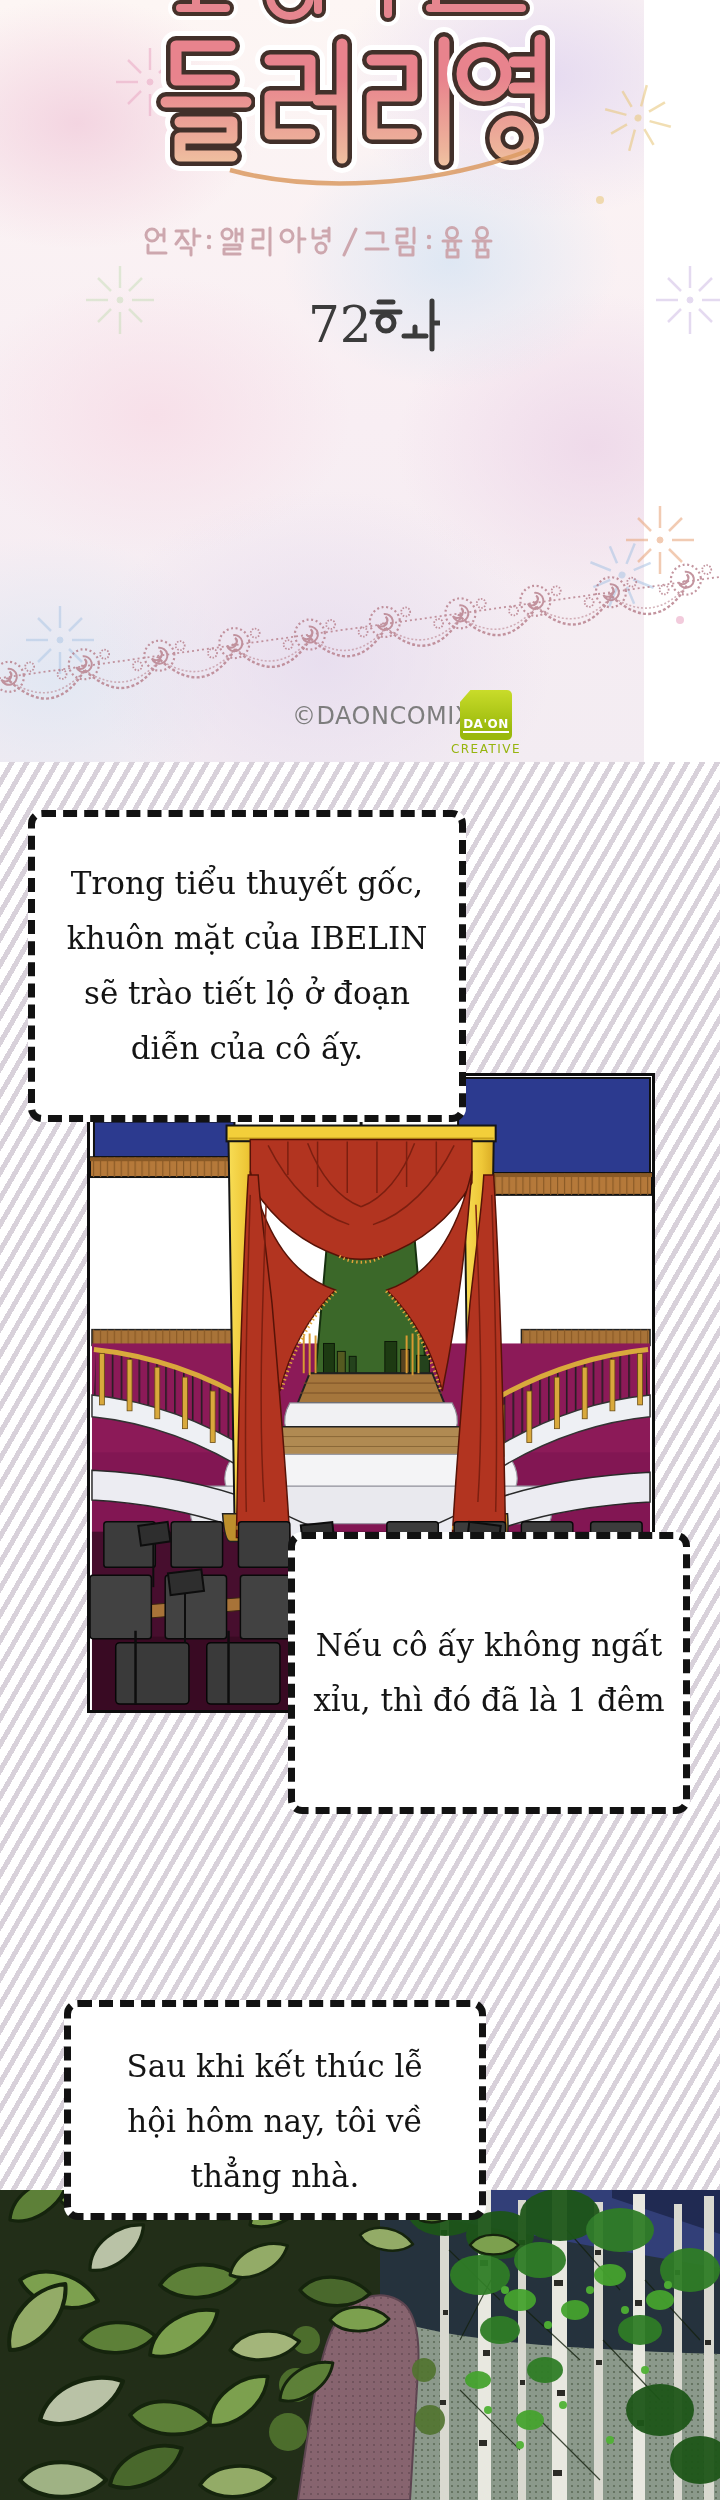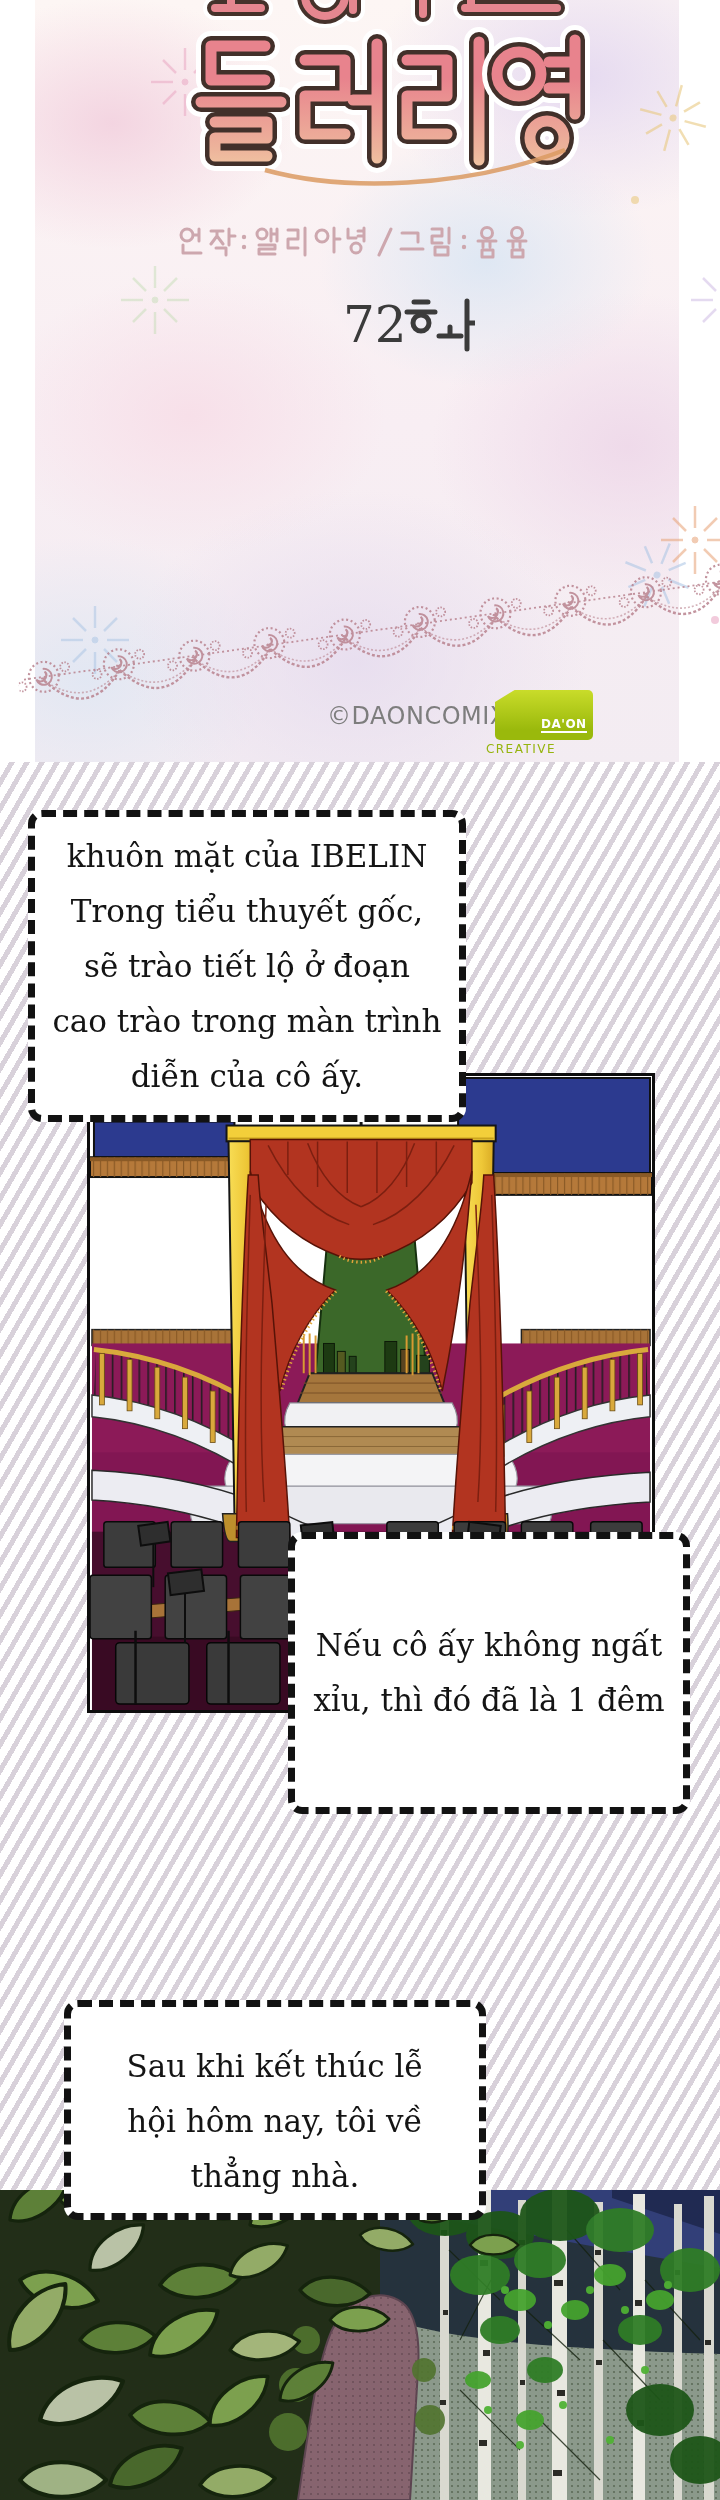--- a/index.html
+++ b/index.html
@@ -8,33 +8,33 @@
   
   .watercolor{position:absolute;left:0;top:0;width:644px;height:770px;
     background:
       radial-gradient(260px 180px at 12% 16%, rgba(243,211,224,.95), rgba(243,211,224,0) 70%),
       radial-gradient(300px 200px at 85% 10%, rgba(226,214,240,.85), rgba(226,214,240,0) 70%),
       radial-gradient(240px 180px at 70% 34%, rgba(213,228,243,.75), rgba(213,228,243,0) 70%),
       radial-gradient(280px 200px at 24% 54%, rgba(247,221,231,.85), rgba(247,221,231,0) 70%),
       radial-gradient(280px 220px at 92% 58%, rgba(238,216,233,.9), rgba(238,216,233,0) 70%),
       radial-gradient(320px 240px at 50% 86%, rgba(229,219,238,.8), rgba(229,219,238,0) 72%),
       radial-gradient(260px 200px at 8% 88%, rgba(221,230,243,.8), rgba(221,230,243,0) 70%),
-      linear-gradient(180deg,#fdf6f4 0%,#f8eef3 55%,#f3ecf2 100%); margin-left: 35px;}
+      linear-gradient(180deg,#fdf6f4 0%,#f8eef3 55%,#f3ecf2 100%);}
   .sparkles{position:absolute;left:0;top:0;}
   .title-svg{position:absolute;left:130px;top:0;width:460px;height:200px;}
   .credits-svg{position:absolute;left:50%;top:224px;width:356px;height:36px;transform:translateX(-50%);}
   .episode-svg{position:absolute;left:308px;top:296px;width:132px;height:58px;}
   .lace{position:absolute;left:-14px;top:652px;width:764px;height:96px;
         transform:rotate(-8deg);transform-origin:16px 48px;opacity:.85;}
   .copyright{position:absolute;left:292px;top:702px;width:170px;
         font-family:"DejaVu Sans", sans-serif;font-size:24px;color:#7d7d7d;letter-spacing:.5px;}
   .logo{position:absolute;left:460px;top:690px;width:52px;height:50px;
         background:linear-gradient(180deg,#c9dc2a 0%,#9ab90c 80%);
         clip-path:polygon(20% 0,100% 0,100% 100%,0 100%,0 24%);
-        border-radius:5px;display:flex;align-items:flex-end;justify-content:flex-start;padding-left:46px;}
+        border-radius:5px;display:flex;align-items:flex-end;justify-content:center;}
   .logo-word{font-family:"DejaVu Sans", sans-serif;font-weight:bold;font-size:12px;color:#ffffff;
         border-bottom:2px solid #fff;margin-bottom:7px;letter-spacing:.5px;}
   .logo-sub{position:absolute;left:450px;top:742px;width:72px;text-align:center;
         font-family:"DejaVu Sans", sans-serif;font-size:12px;color:#96b40e;letter-spacing:1.5px;}
   
   .stripes{position:absolute;left:0;top:762px;width:720px;height:1428px;
         background:repeating-linear-gradient(120deg,#ffffff 0 8px,#d8d1da 8px 13px);}
   
   .bubble{position:absolute;background:#ffffff;border:7px dashed #121212;border-radius:14px;
         box-sizing:border-box;display:flex;flex-direction:column;justify-content:center;
@@ -533,24 +533,23 @@
         <use href="#lf" fill="#9fb284" transform="translate(20,290) rotate(15) scale(1.6)"></use>
         <use href="#lf" fill="#49682c" transform="translate(110,295) rotate(-12) scale(1.5)"></use>
         <use href="#lf" fill="#93ab67" transform="translate(200,295) rotate(10) scale(1.4)"></use>
         <use href="#lf" fill="#5d8038" transform="translate(280,210) rotate(-20) scale(1.2)"></use>
         <use href="#lf" fill="#7ca04e" transform="translate(330,130) rotate(14) scale(1.1)"></use>
       </g>
     </svg>
   </div>
 
   <div class="bubble" id="bubble1">
+    <div>Trong tiểu thuyết gốc,</div>
     <div>khuôn mặt của IBELIN</div>
-    <div>Trong tiểu thuyết gốc,</div>
     <div>sẽ trào tiết lộ ở đoạn</div>
-    <div>cao trào trong màn trình</div>
     <div>diễn của cô ấy.</div>
   </div>
 
   <div class="bubble" id="bubble2">
     <div>Nếu cô ấy không ngất</div>
     <div>xỉu, thì đó đã là 1 đêm</div>
   </div>
 
   <div class="bubble" id="bubble3">
     <div>Sau khi kết thúc lễ</div>

